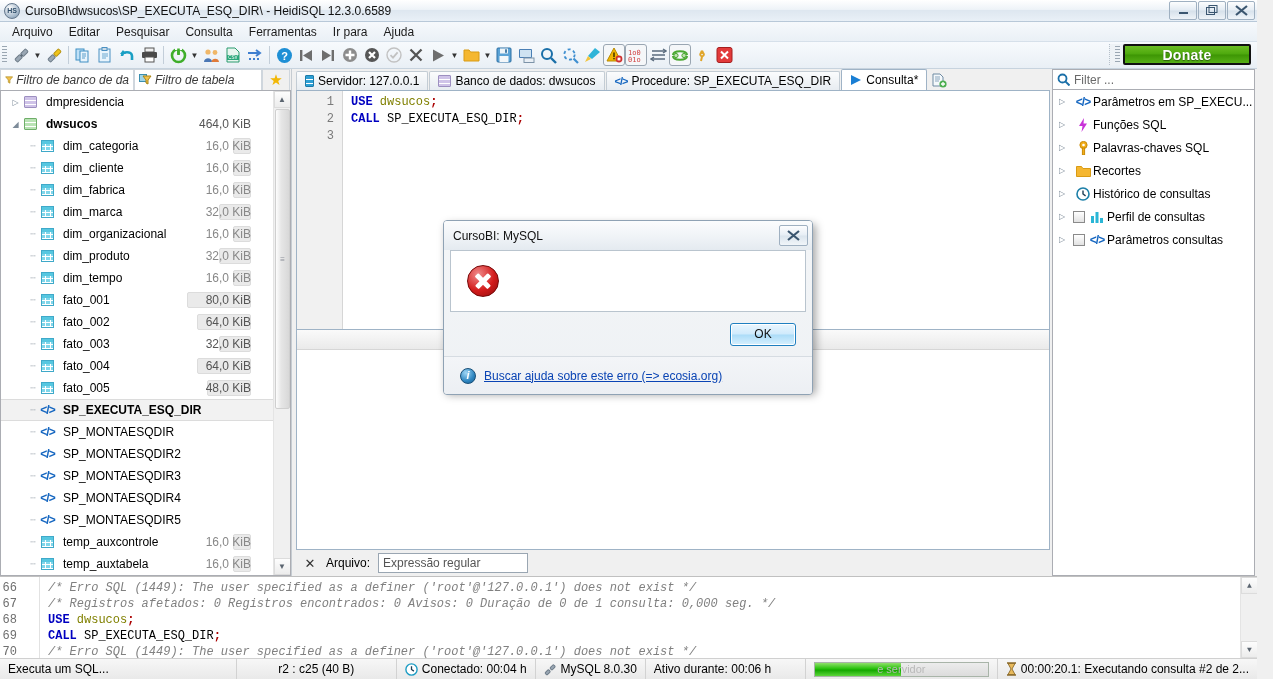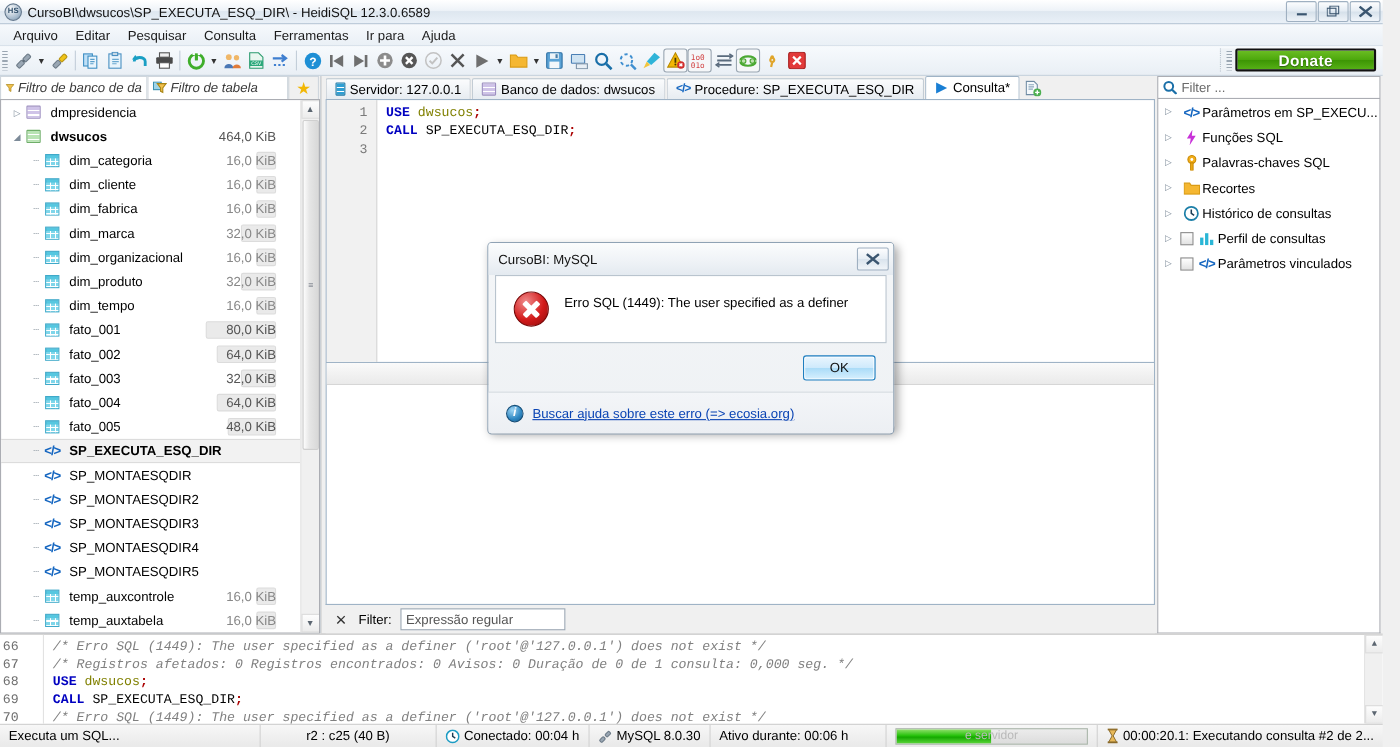--- a/index.html
+++ b/index.html
@@ -935,21 +935,21 @@
             <div>&nbsp;</div>
           </div>
         </div>
 
         <div class="gridarea">
           <div class="grid-head"></div>
         </div>
 
         <div class="filterrow">
           <div class="xbtn">✕</div>
-          <div class="flabel">Filter:</div>
+          <div class="flabel">Arquivo:</div>
           <div class="finput">Expressão regular</div>
         </div>
       </div>
     </div>
 
     <div class="right">
       <div class="rfilter">
         <svg width="13" height="13" viewBox="0 0 13 13">
           <circle cx="5.5" cy="5.5" r="4" fill="none" stroke="#1a6fa8" stroke-width="1.8"></circle>
           <path d="M8.6 8.6 L12.5 12.5" stroke="#1a6fa8" stroke-width="2"></path>
@@ -1010,21 +1010,21 @@
               <rect x="5.5" y="2" width="3" height="11" fill="#2ab6d6"></rect>
               <rect x="10" y="8" width="3" height="5" fill="#2ab6d6"></rect>
               </svg>
           </span>
           <span>Perfil de consultas</span>
         </div>
         <div class="rrow">
           <span class="exp">▷</span>
           <span class="chk"></span>
           <span class="rico ico-code">&lt;/&gt;</span>
-          <span>Parâmetros vinculados</span>
+          <span>Parâmetros consultas</span>
         </div>
       </div>
     </div>
   </div>
 
   <div class="logpanel">
     <div class="loggutter">
       <div>66</div>
       <div>67</div>
       <div>68</div>
@@ -1085,21 +1085,20 @@
       <span>CursoBI: MySQL</span>
       <span class="dlg-x">
         <svg width="13" height="11" viewBox="0 0 13 11">
           <path d="M1 1 L12 10 M12 1 L1 10" stroke="#3b5670" stroke-width="2.2" fill="none"></path>
           </svg>
       </span>
     </div>
     <div class="dlg-msgbox">
       <div class="err-icon"></div>
       <div class="err-text">
-        <div>Erro SQL (1449): The user specified as a definer</div>
       </div>
     </div>
     <div class="dlg-btnrow">
       <div class="ok-btn">OK</div>
     </div>
     <div class="dlg-footer">
       <span class="info-icon">i</span>
       <span class="dlg-link">Buscar ajuda sobre este erro (=&gt; ecosia.org)</span>
     </div>
   </div>

